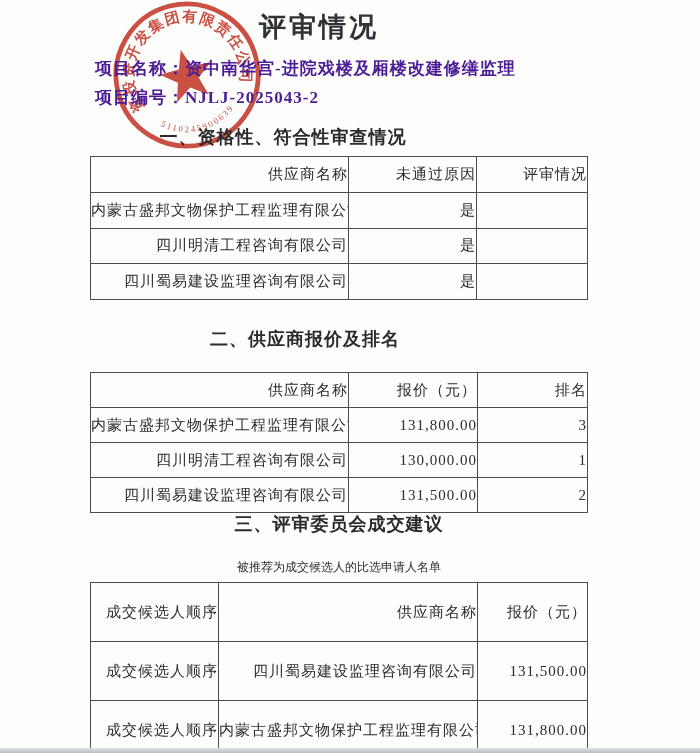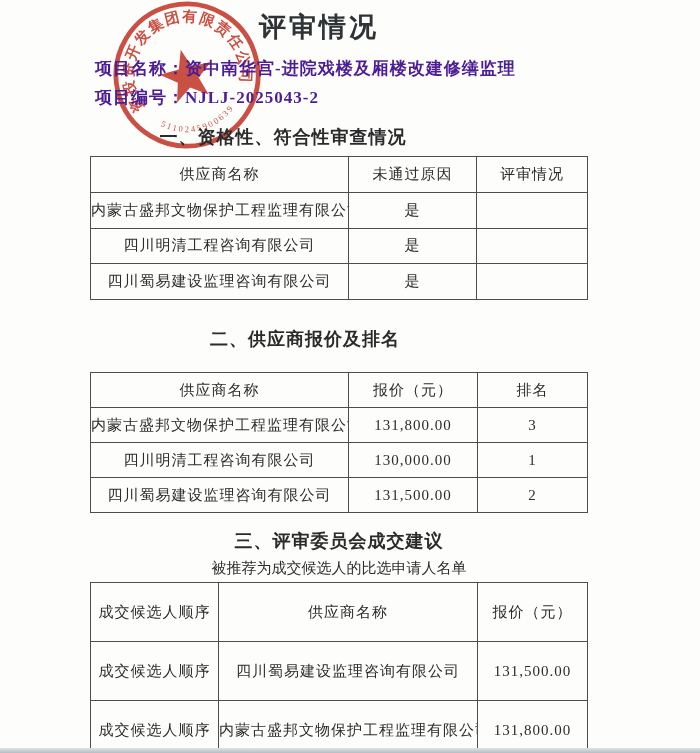--- a/index.html
+++ b/index.html
@@ -19,32 +19,32 @@
     color:#4c1d95; letter-spacing:1px; white-space:nowrap;
   }
   .meta-name   { top:57px; }
   .meta-number { top:86px; }
   .section-heading {
     position:absolute; left:4px; width:558px; text-align:center;
     font-size:18px; font-weight:bold; color:#2b2b2b; letter-spacing:1px;
   }
   .heading-1 { top:125px; }
   .heading-2 { top:327px;padding-left:22px; }
-  .heading-3 { top:529px; left:90px; width:498px; }
+  .heading-3 { top:512px; left:90px; width:498px; }
   .sub-title {
     position:absolute; top:559px; left:90px; width:498px;
-    text-align:center; font-size:15px; color:#2e2e2e;
+    text-align:center; font-size:12px; color:#2e2e2e;
   }
   table.review-table {
     position:absolute; left:90px; width:497px;
     border-collapse:collapse; table-layout:fixed;
     font-size:15px; color:#2c2c2c;
   }
   .review-table td, .review-table th {
-    border:1px solid #4d4d4d; text-align:center; vertical-align:middle;
+    border:1px solid #4d4d4d; text-align:right; vertical-align:middle;
     padding:0; font-weight:normal; letter-spacing:1px;
     overflow:hidden; white-space:nowrap;
   }
   #table-1 { top:156px; height:144px; }
   #table-2 { top:372px; height:141px; }
   #table-3 { top:582px; height:178px; }
   .stamp {
     position:absolute; left:109px; top:-3px; width:156px; height:156px;
     transform:rotate(-14deg);
     mix-blend-mode:multiply; opacity:0.88;

